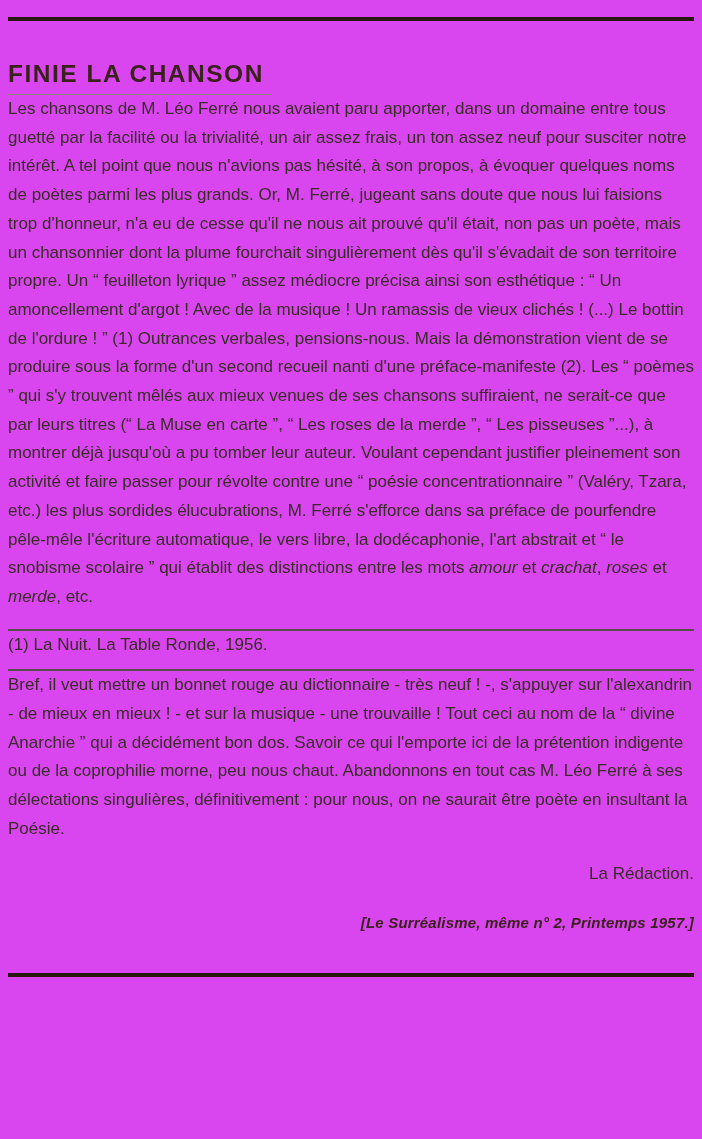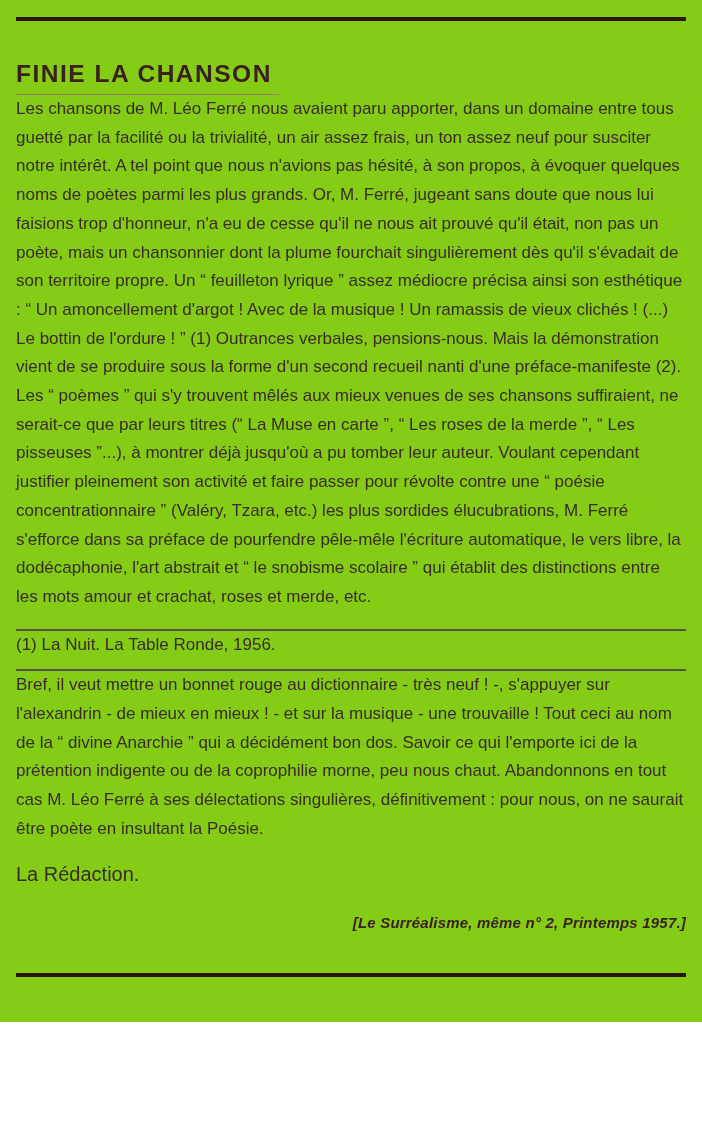--- a/index.html
+++ b/index.html
@@ -1,22 +1,22 @@
 <!DOCTYPE html>
 <html><head>
 <meta charset="utf-8">
 <style>
   html, body { margin: 0; padding: 0; }
   .page {
     position: relative;
     width: 702px;
-    height: 1022px;
+    height: 1139px;
     box-sizing: border-box;
-    padding: 0 16px;
-    background: #84cc16;
+    padding: 0 8px;
+    background: #d946ef;
     font-family: "Liberation Sans", sans-serif;
     color: #3a2c27;
     overflow: hidden;
   }
   .rule-thick {
     height: 4px;
     background: #2a1712;
   }
   .rule-top { margin-top: 17px; }
   .rule-bottom { margin-top: 38px; }
@@ -43,25 +43,25 @@
   .p1 { margin-top: 27px; }
   .divider {
     height: 2px;
     background: #55514a;
   }
   .div1 { margin-top: 17px; }
   .footnote-1 { margin-top: 22px; }
   .footnote-2 { margin-top: 20px; }
   .div2 { margin-top: 10px; }
   .p2 { margin-top: 25px; }
-  .italic-word { }
+  .italic-word { font-style: italic; }
   .signature {
     margin-top: 16px;
-    text-align: left;
-    font-size: 20px;
+    text-align: right;
+    font-size: 17px;
     line-height: 28.7px;
   }
   .citation {
     margin-top: 23px;
     text-align: right;
     font-size: 15px;
     line-height: 24px;
     font-weight: bold;
     font-style: italic;
     color: #3b211e;

